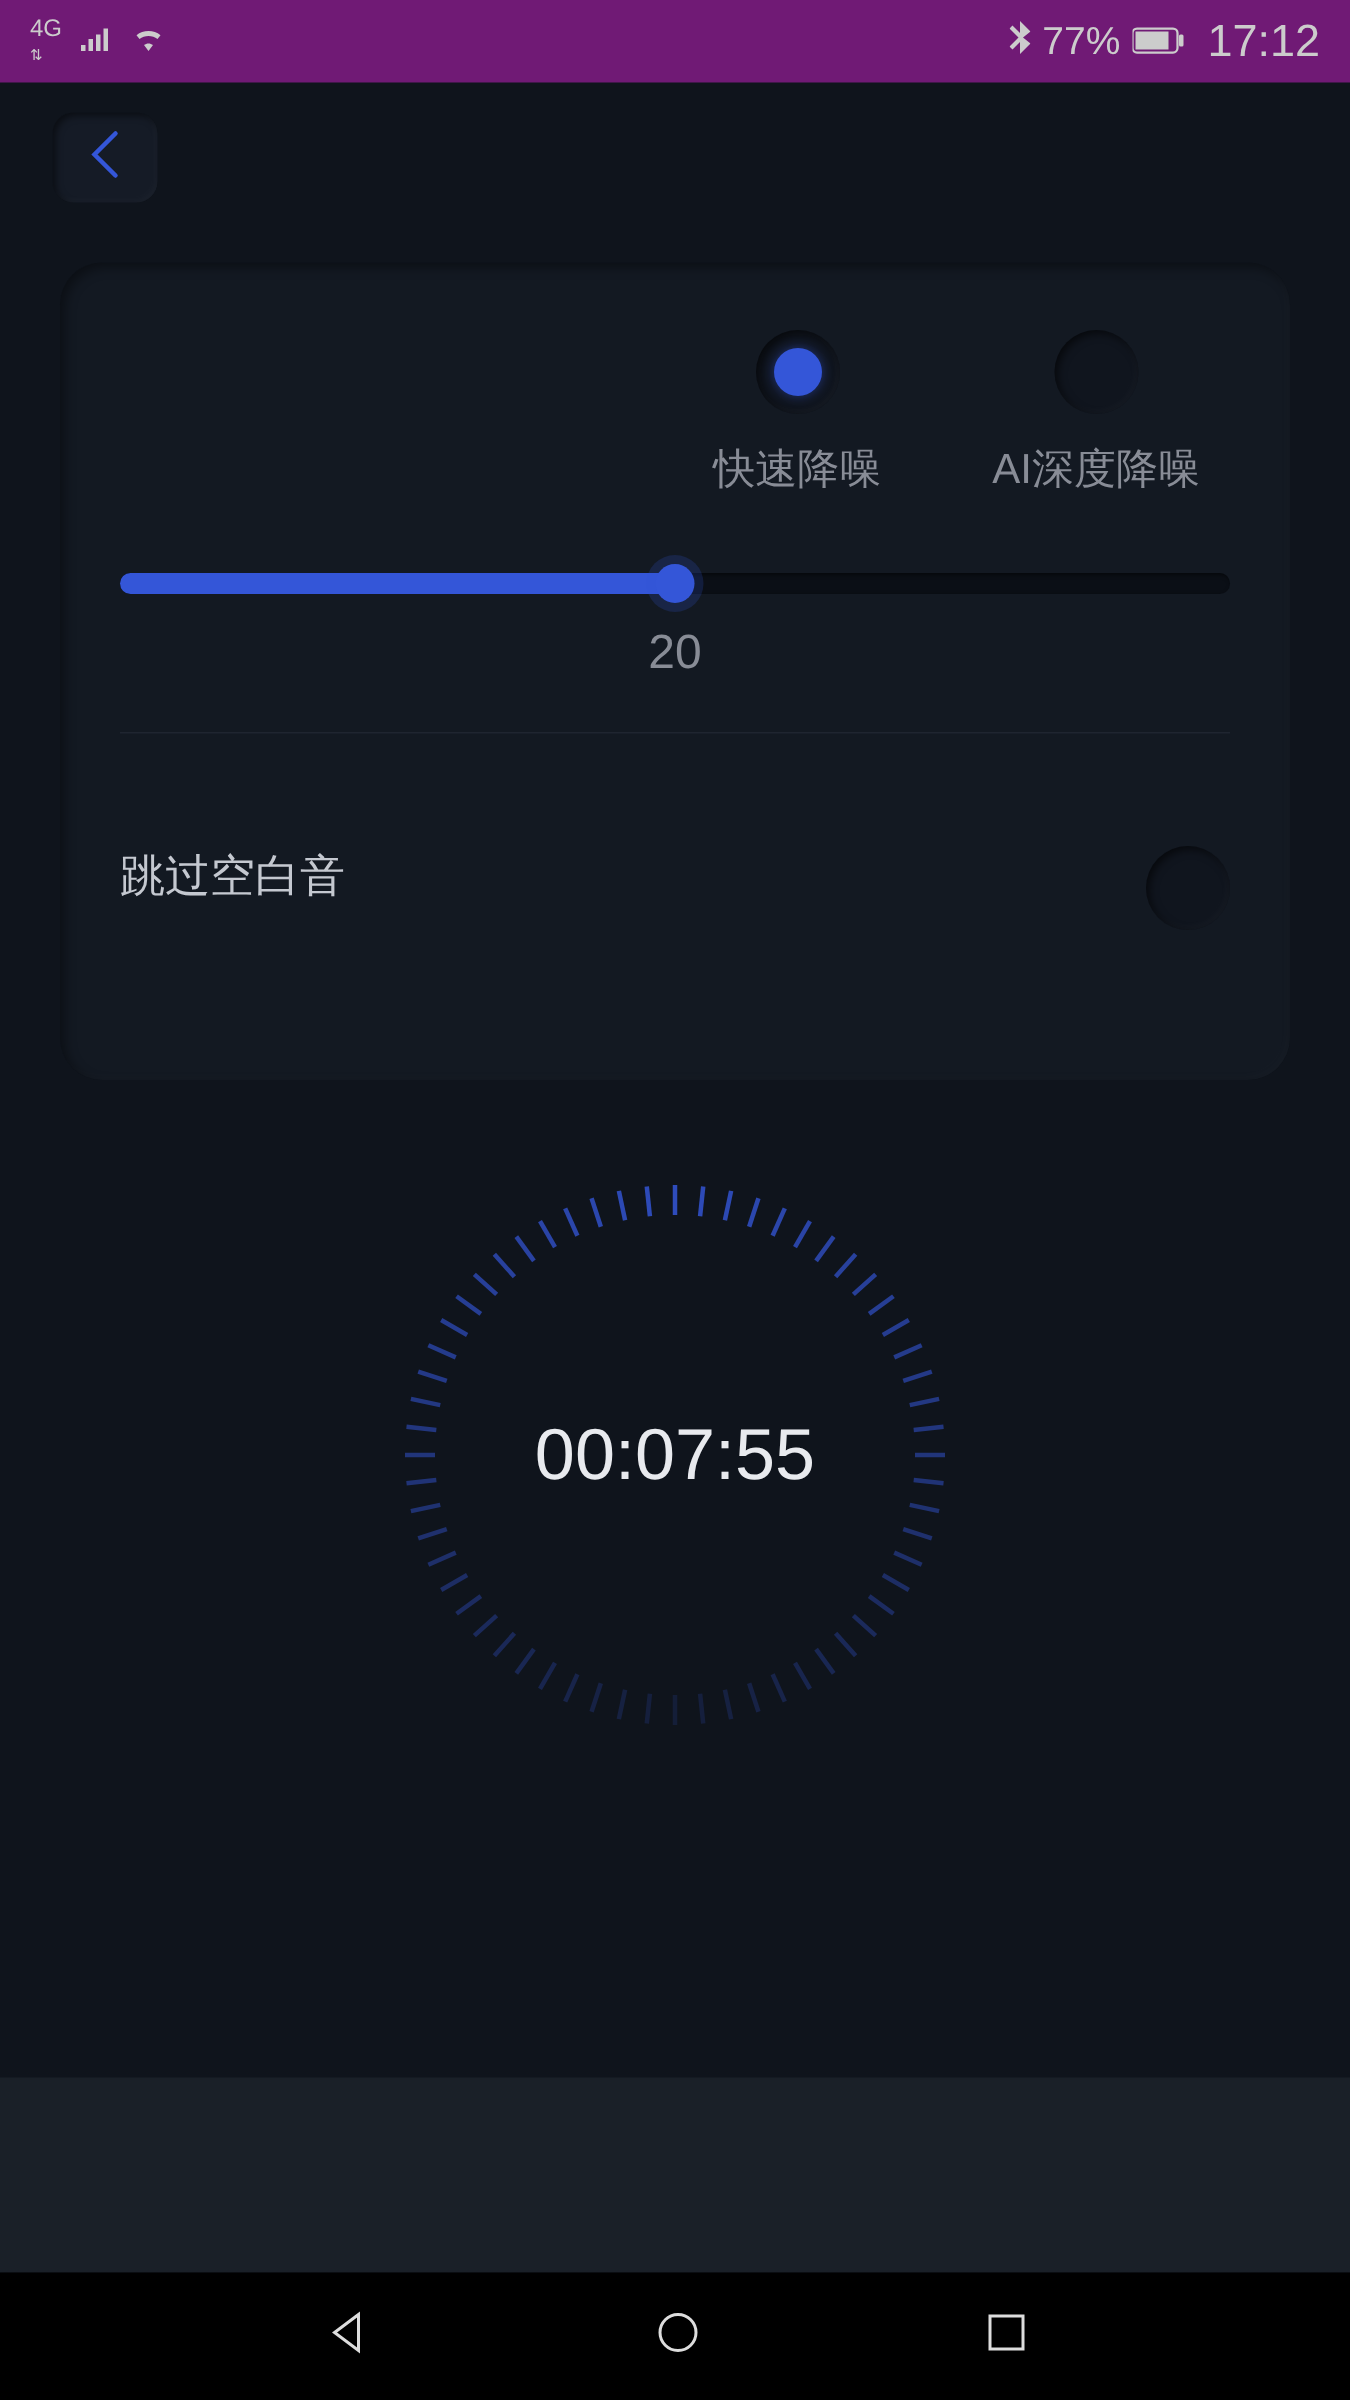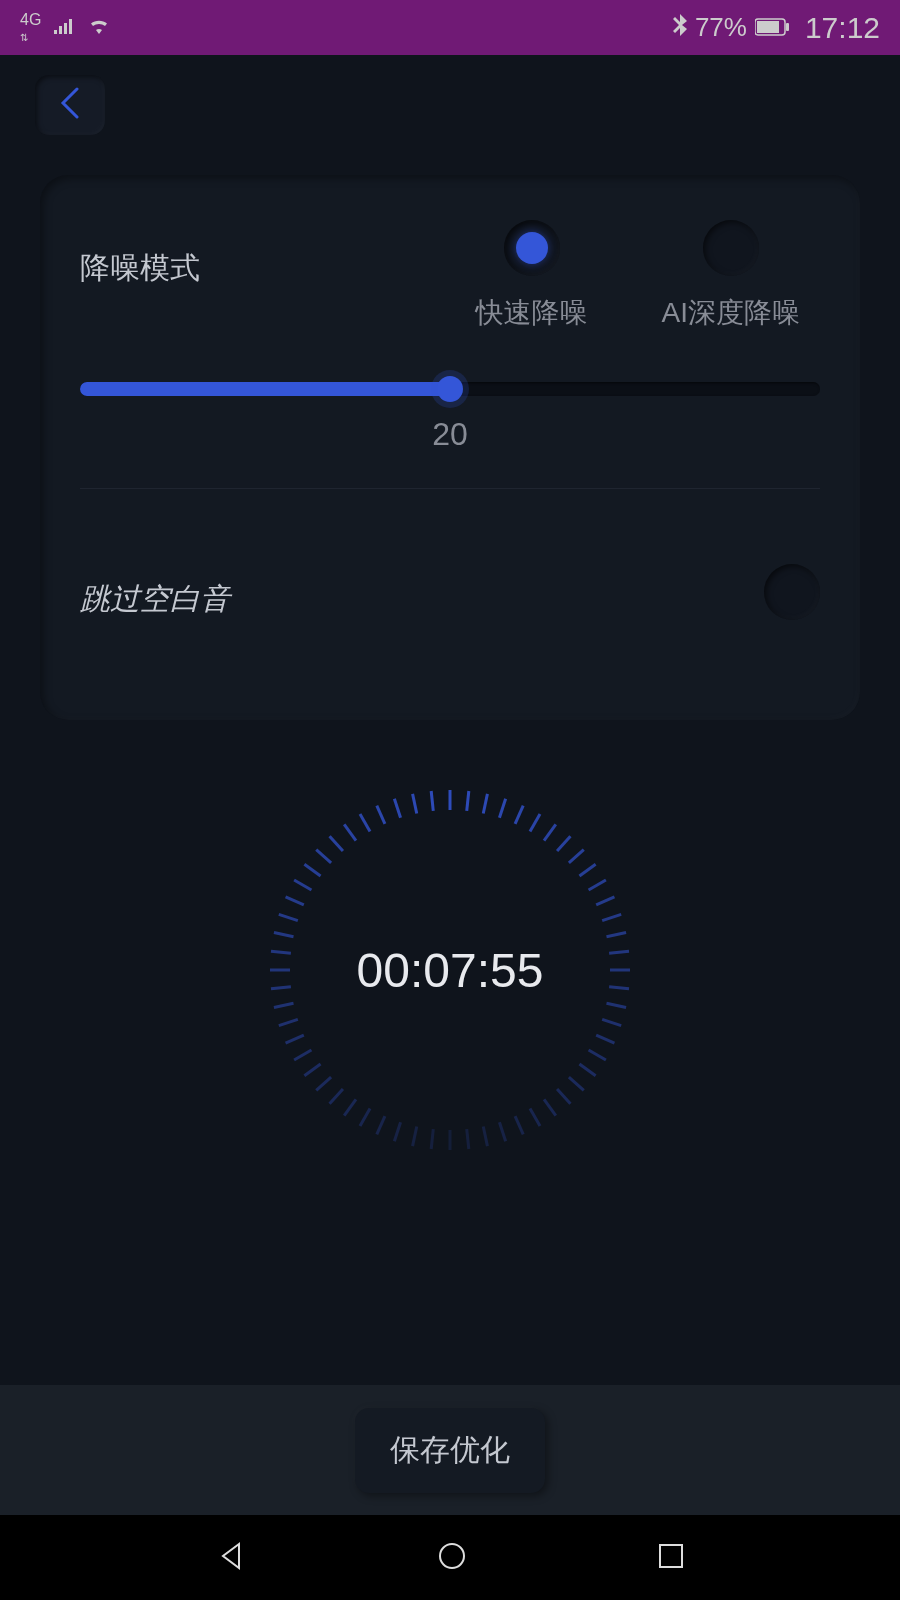--- a/index.html
+++ b/index.html
@@ -152,23 +152,22 @@
       margin-top: 20px;
     }
     .divider {
       height: 1px;
       background: #1f2530;
       margin: 35px 0;
     }
     .toggle-row {
       display: flex;
       justify-content: space-between;
-      align-items: flex-end;
+      align-items: flex-start;
       padding: 40px 0;
-      font-style: italic;
     }
     .toggle-label {
       color: #c4c8d0;
       font-size: 30px;
     }
     .toggle-circle {
       width: 56px;
       height: 56px;
       border-radius: 50%;
       background: #10151e;
@@ -279,21 +278,20 @@
     <span>
       <svg width="22" height="32" viewBox="0 0 22 32">
           <path d="M18 2L4 16l14 14" stroke="#3456d8" stroke-width="3" fill="none" stroke-linecap="round"></path>
         </svg>
     </span>
   </div>
 </div>
 
 <div class="card">
   <div class="radio-row">
-    <div class="section-label">降噪模式</div>
     <div class="radio-options">
       <div class="radio-option">
         <div class="radio-circle selected"></div>
         <div class="radio-label">快速降噪</div>
       </div>
       <div class="radio-option">
         <div class="radio-circle"></div>
         <div class="radio-label">AI深度降噪</div>
       </div>
     </div>
@@ -379,21 +377,20 @@
           <line x1="140.55728090000838" y1="37.830957392775446" x2="134.37694101250943" y2="18.809827066872373" stroke="#3456d8" stroke-width="3" opacity="0.78"></line>
           <line x1="156.73412946915843" y1="33.49638388259112" x2="152.57589565280324" y2="13.933431867915004" stroke="#3456d8" stroke-width="3" opacity="0.8033333333333333"></line>
           <line x1="173.27544587717531" y1="30.876496741076267" x2="171.18487661182223" y2="10.986058833710814" stroke="#3456d8" stroke-width="3" opacity="0.8266666666666667"></line>
         </g>
     </svg>
     <div class="timer-text">00:07:55</div>
   </div>
 </div>
 
 <div class="bottom-bar">
-  <div class="action-button secondary">保存优化</div>
 </div>
 
 <div class="nav-bar">
   <span class="nav-icon">
     <svg width="32" height="32" viewBox="0 0 32 32">
         <path d="M24 4L8 16l16 12V4z" fill="none" stroke="#ddd" stroke-width="2"></path>
       </svg>
   </span>
   <span class="nav-icon">
     <svg width="32" height="32" viewBox="0 0 32 32">

